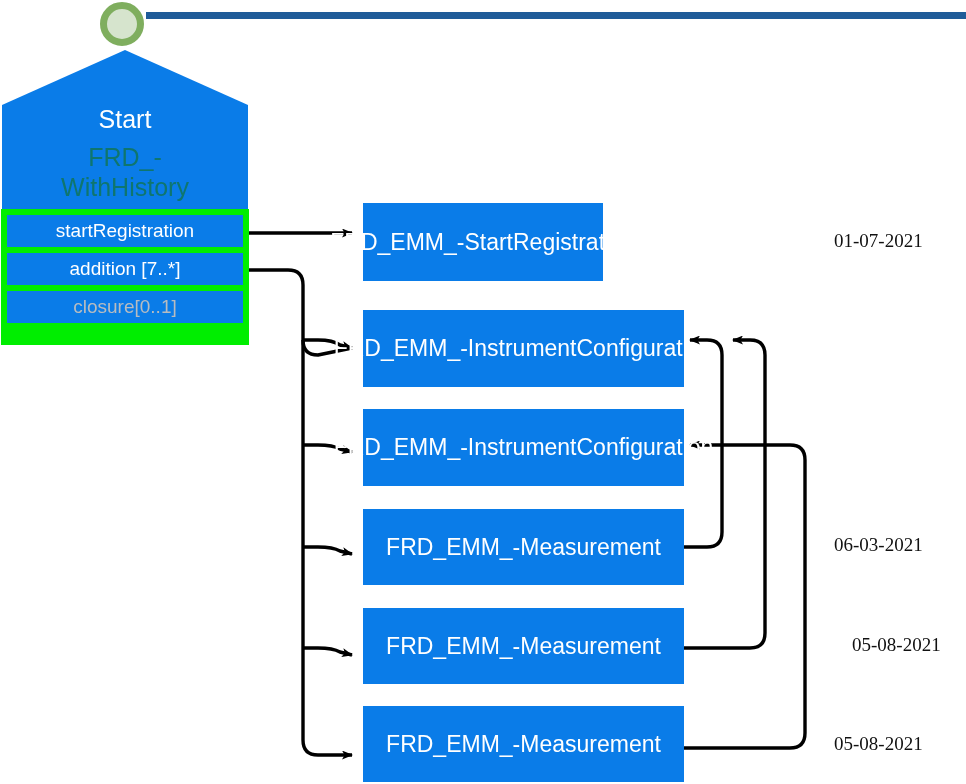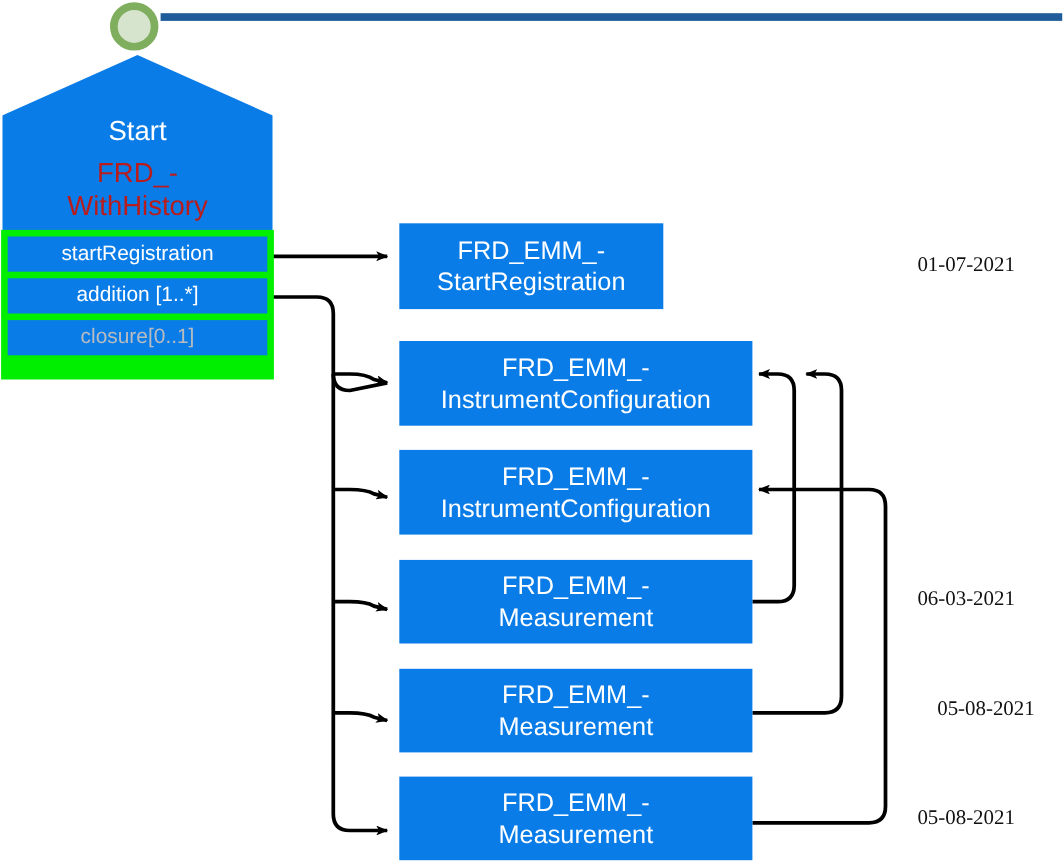--- a/index.html
+++ b/index.html
@@ -68,21 +68,21 @@
     font-size: 25px;
     line-height: 30px;
     margin-top: 20px;
   }
   .start-subtitle {
     position: absolute;
     left: 2px;
     top: 142px;
     width: 246px;
     text-align: center;
-    color: #b91c1c;
+    color: #0f766e;
     font-size: 25px;
     line-height: 30px;
   }
 
   
   .attr-frame {
     position: absolute;
     left: 1px;
     top: 209px;
     width: 248px;
@@ -104,21 +104,20 @@
   }
   .attr-row:last-child { margin-bottom: 16px; }
   .attr-row.disabled { color: #B8BCC0; }
 
   
   .ev-box {
     position: absolute;
     background: #0A7CE8;
     color: #ffffff;
     display: flex;
-    flex-direction: column;
     align-items: center;
     justify-content: center;
     text-align: center;
     font-size: 23px;
     line-height: 29px;
     box-sizing: border-box;
   }
   .ev-box .l1, .ev-box .l2 { display: block; white-space: pre; }
 
   
@@ -168,21 +167,21 @@
   <div class="start-subtitle">
     <span>FRD_-</span><br>
     <span>WithHistory</span>
   </div>
 
   <div class="attr-frame">
     <div class="attr-row">
       <span>startRegistration</span>
     </div>
     <div class="attr-row">
-      <span>addition [1..*]</span>
+      <span>addition [7..*]</span>
     </div>
     <div class="attr-row disabled">
       <span>closure[0..1]</span>
     </div>
   </div>
 
   <div class="ev-box" style="left:363px; top:203px; width:240px; height:78px;">
     <span class="l1">FRD_EMM_-</span>
     <span class="l2">StartRegistration</span>
   </div>

